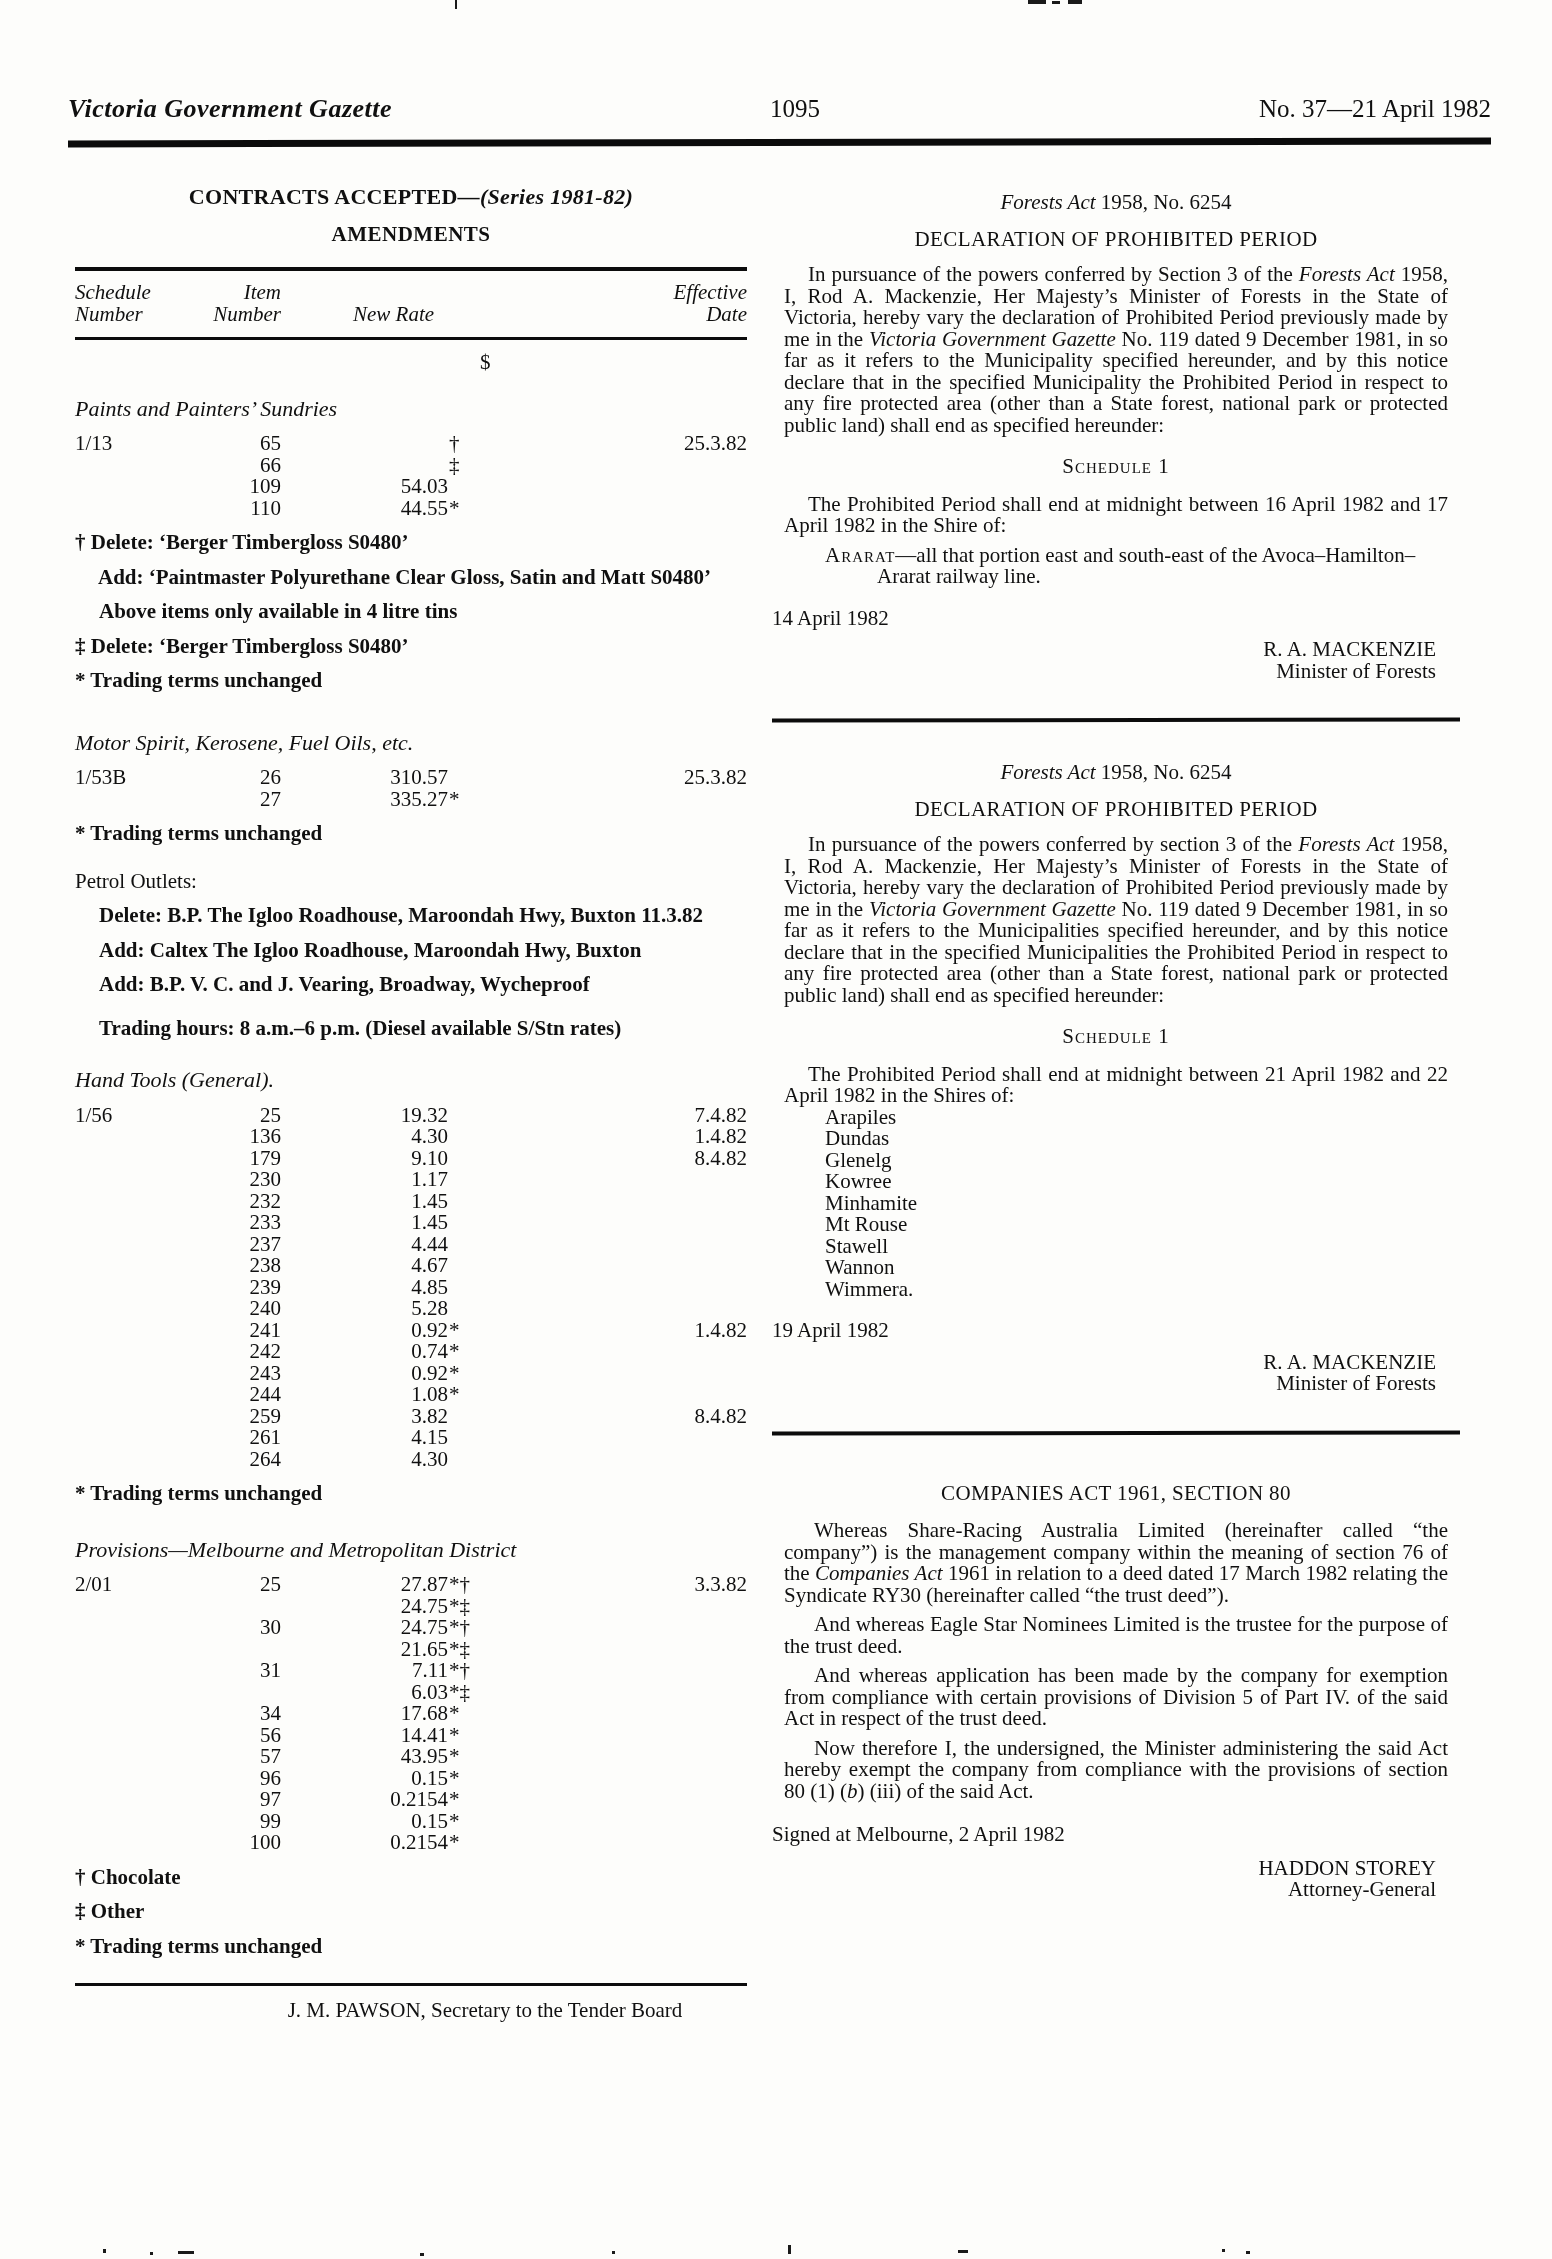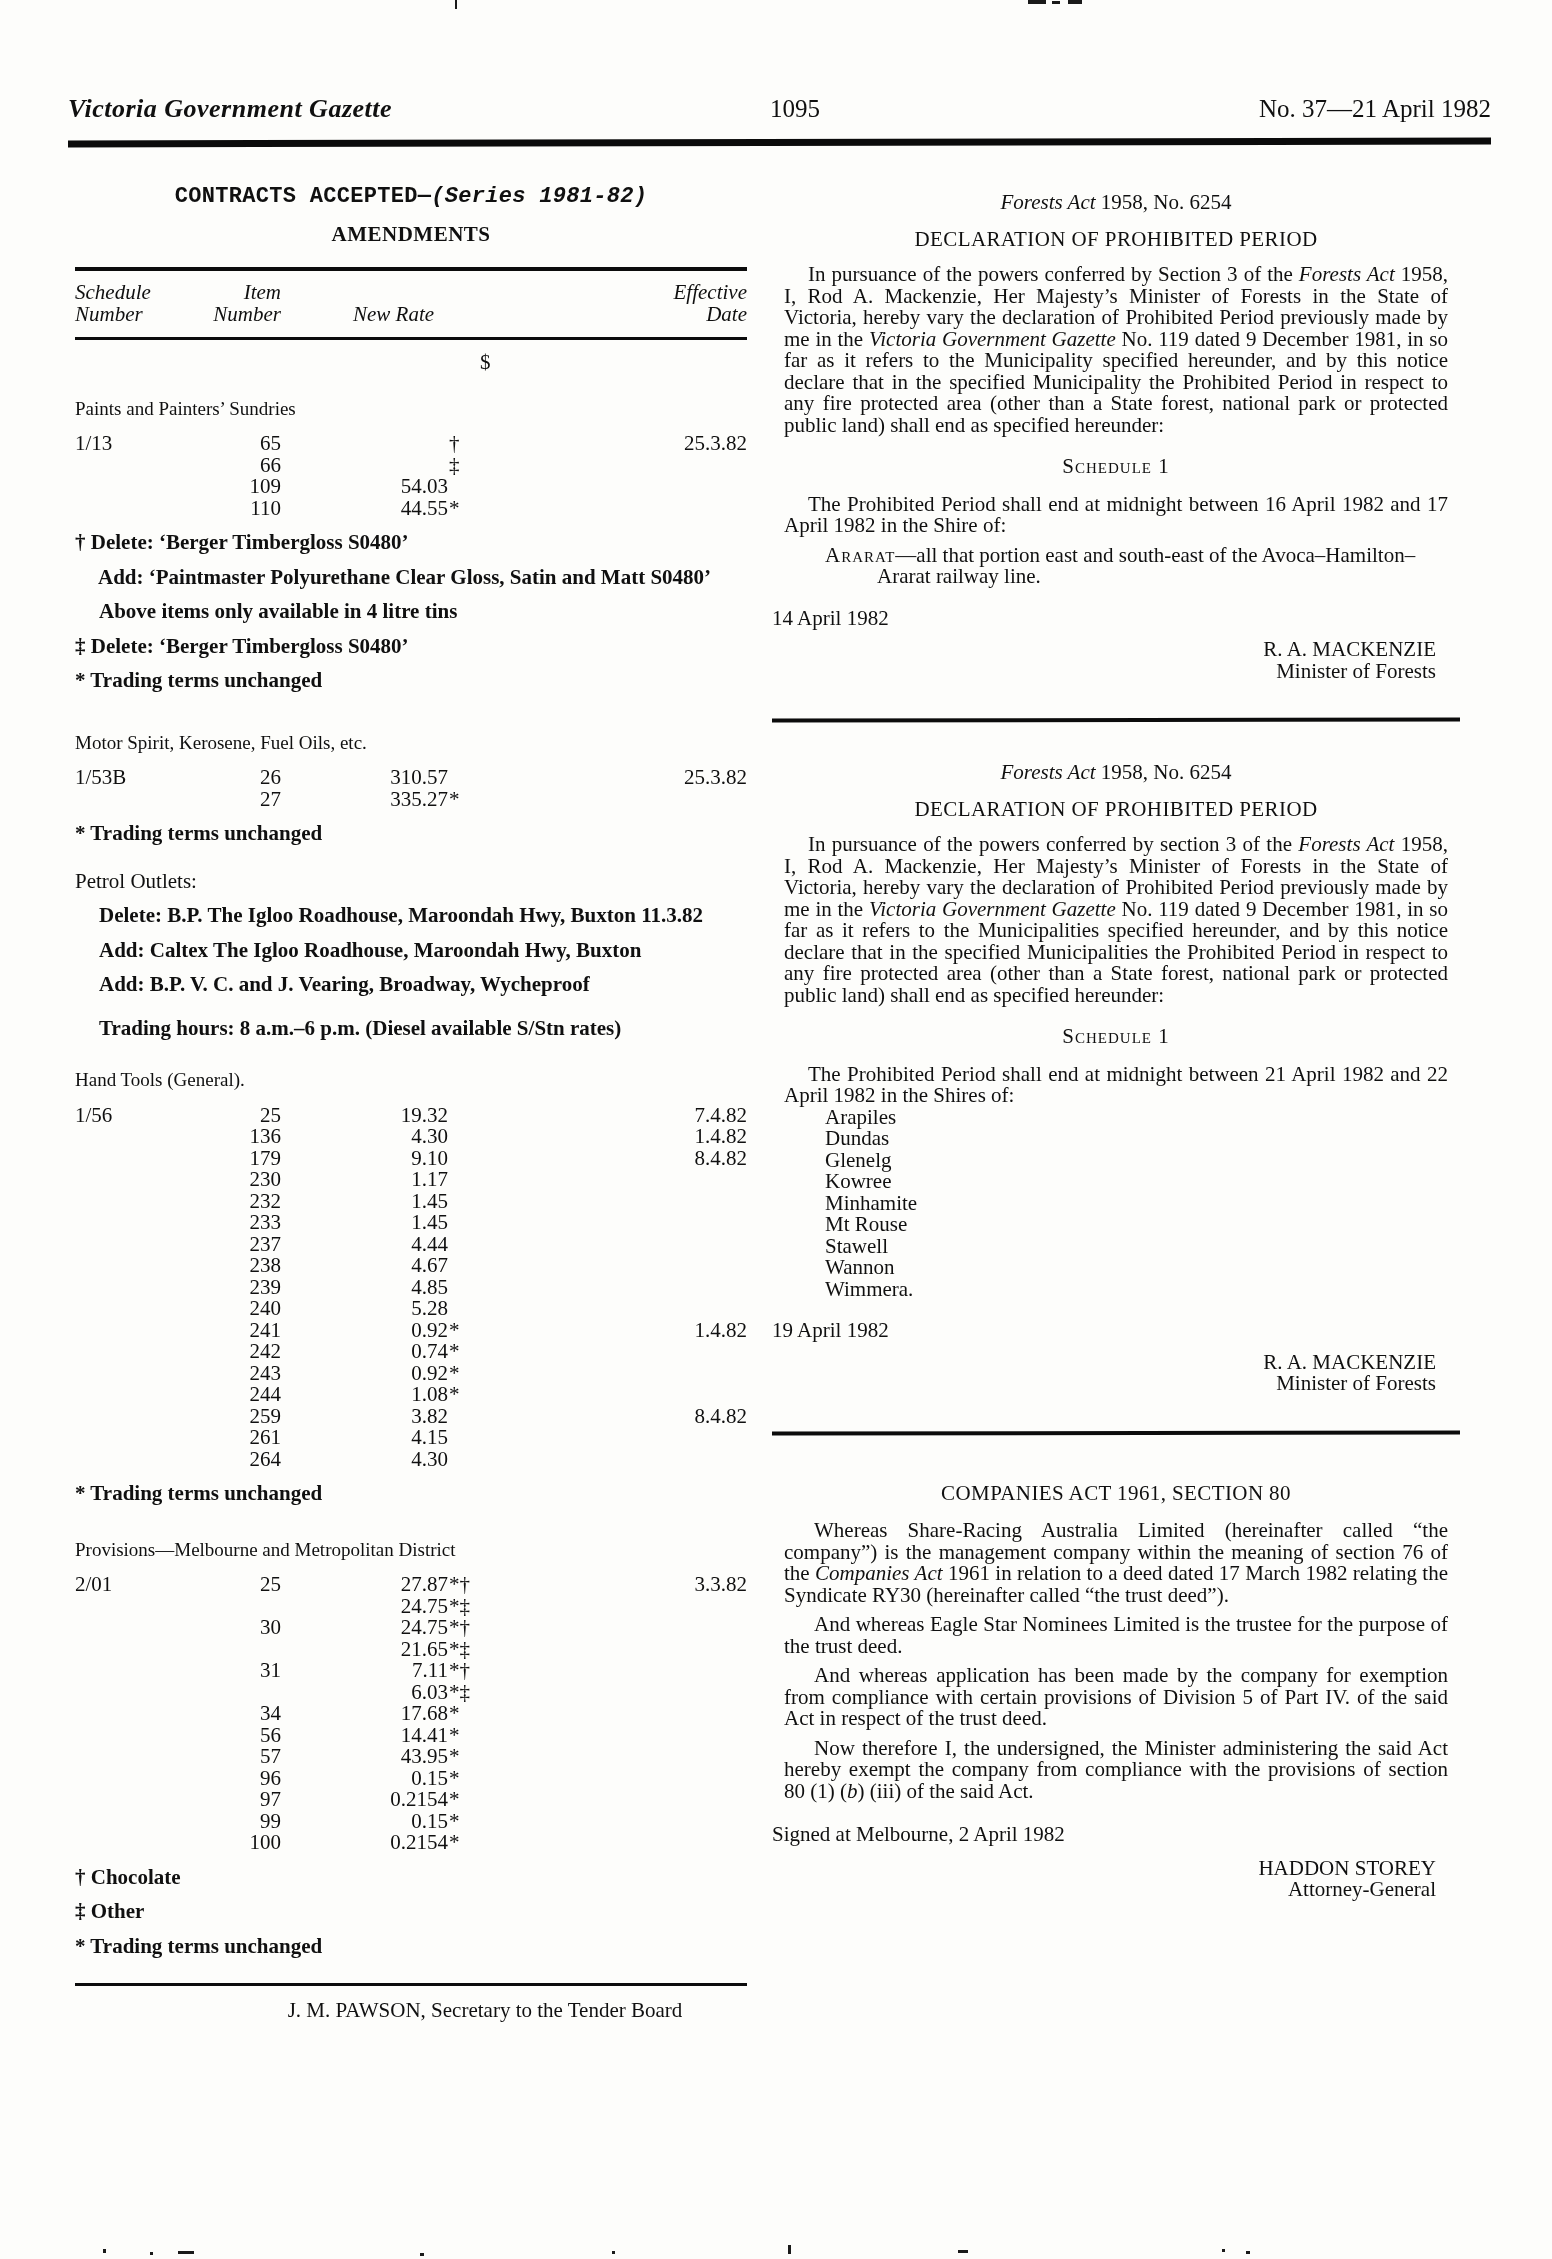--- a/index.html
+++ b/index.html
@@ -19,37 +19,37 @@
   .pageno{position:absolute;left:652px;top:2px;width:150px;text-align:center;font-size:25px;}
   .issue{position:absolute;right:0;top:2px;font-size:25px;}
   .masthead-rule{position:absolute;left:68px;top:139px;width:1423px;height:7px;background:#0b0b0b;transform:rotate(-.12deg);}
 
   
   .col{position:absolute;top:0;}
   .col-left{left:75px;top:170px;width:672px;}
   .col-right{left:772px;top:180px;width:688px;}
 
   
-  .c-title{margin:16px 0 0;font-size:22px;font-weight:bold;text-align:center;letter-spacing:.3px;font-family:Liberation Mono, monospace;}
+  .c-title{margin:16px 0 0;font-size:22px;font-weight:bold;text-align:center;letter-spacing:.3px;}
   .c-sub{margin:16px 0 0;font-size:21px;font-weight:bold;text-align:center;letter-spacing:.5px;}
   .rule{background:#0c0c0c;}
   .rule.thick{margin-top:22px;height:4px;}
   .rule.thin{height:3px;}
   .rule.end-rule{margin-top:26px;height:3px;}
 
   .thead{display:grid;grid-template-columns:110px 96px 1fr 130px;
          font-style:italic;padding:10px 0 12px;}
   .th div{line-height:22px;}
   .th-item{text-align:right;}
   .th-rate{padding-left:72px;}
   .th-date{text-align:right;}
 
   .cur-line{margin-top:12px;padding-left:405px;}
 
-  .sec-head{margin:24px 0 0;font-weight:normal;font-size:19px;}
+  .sec-head{margin:24px 0 0;font-style:italic;font-weight:normal;font-size:22px;}
   .sec-head.mt-motor{margin-top:40px;}
   .sec-head.mt-hand{margin-top:30px;}
   .sec-head.mt-prov{margin-top:34px;}
 
   .rows{margin-top:14px;}
   .crow{display:grid;grid-template-columns:146px 60px 167px auto;line-height:21.5px;}
   .c-item{text-align:right;}
   .c-rate{text-align:right;position:relative;}
   .rt-mark{position:absolute;left:100%;top:0;white-space:nowrap;padding-left:1px;}
   .c-date{text-align:right;}

